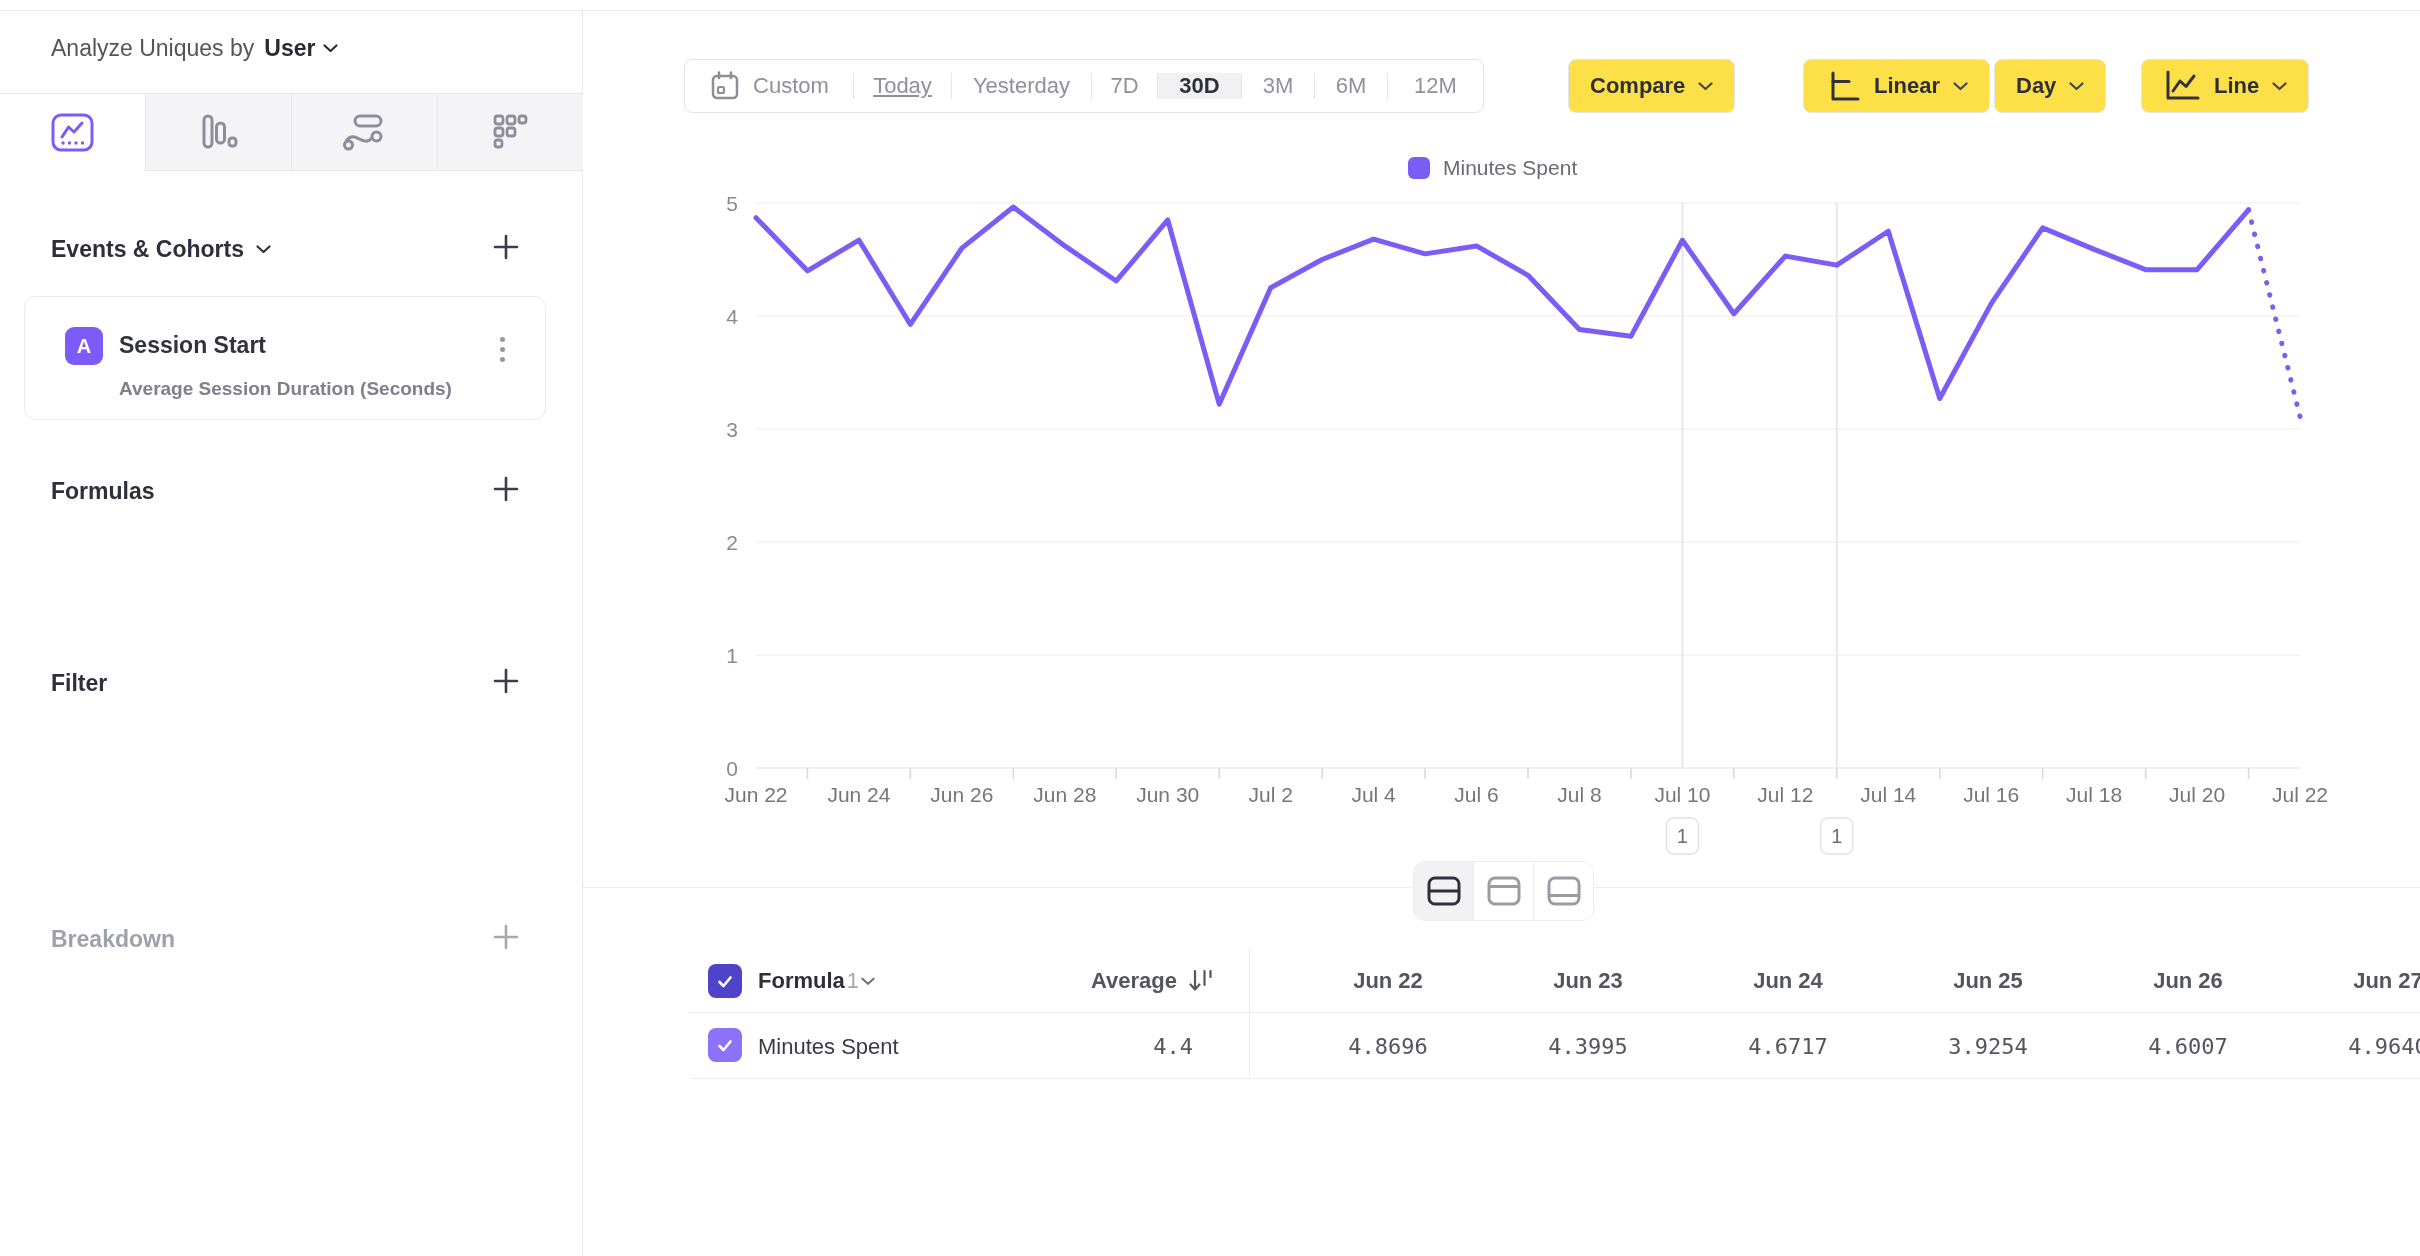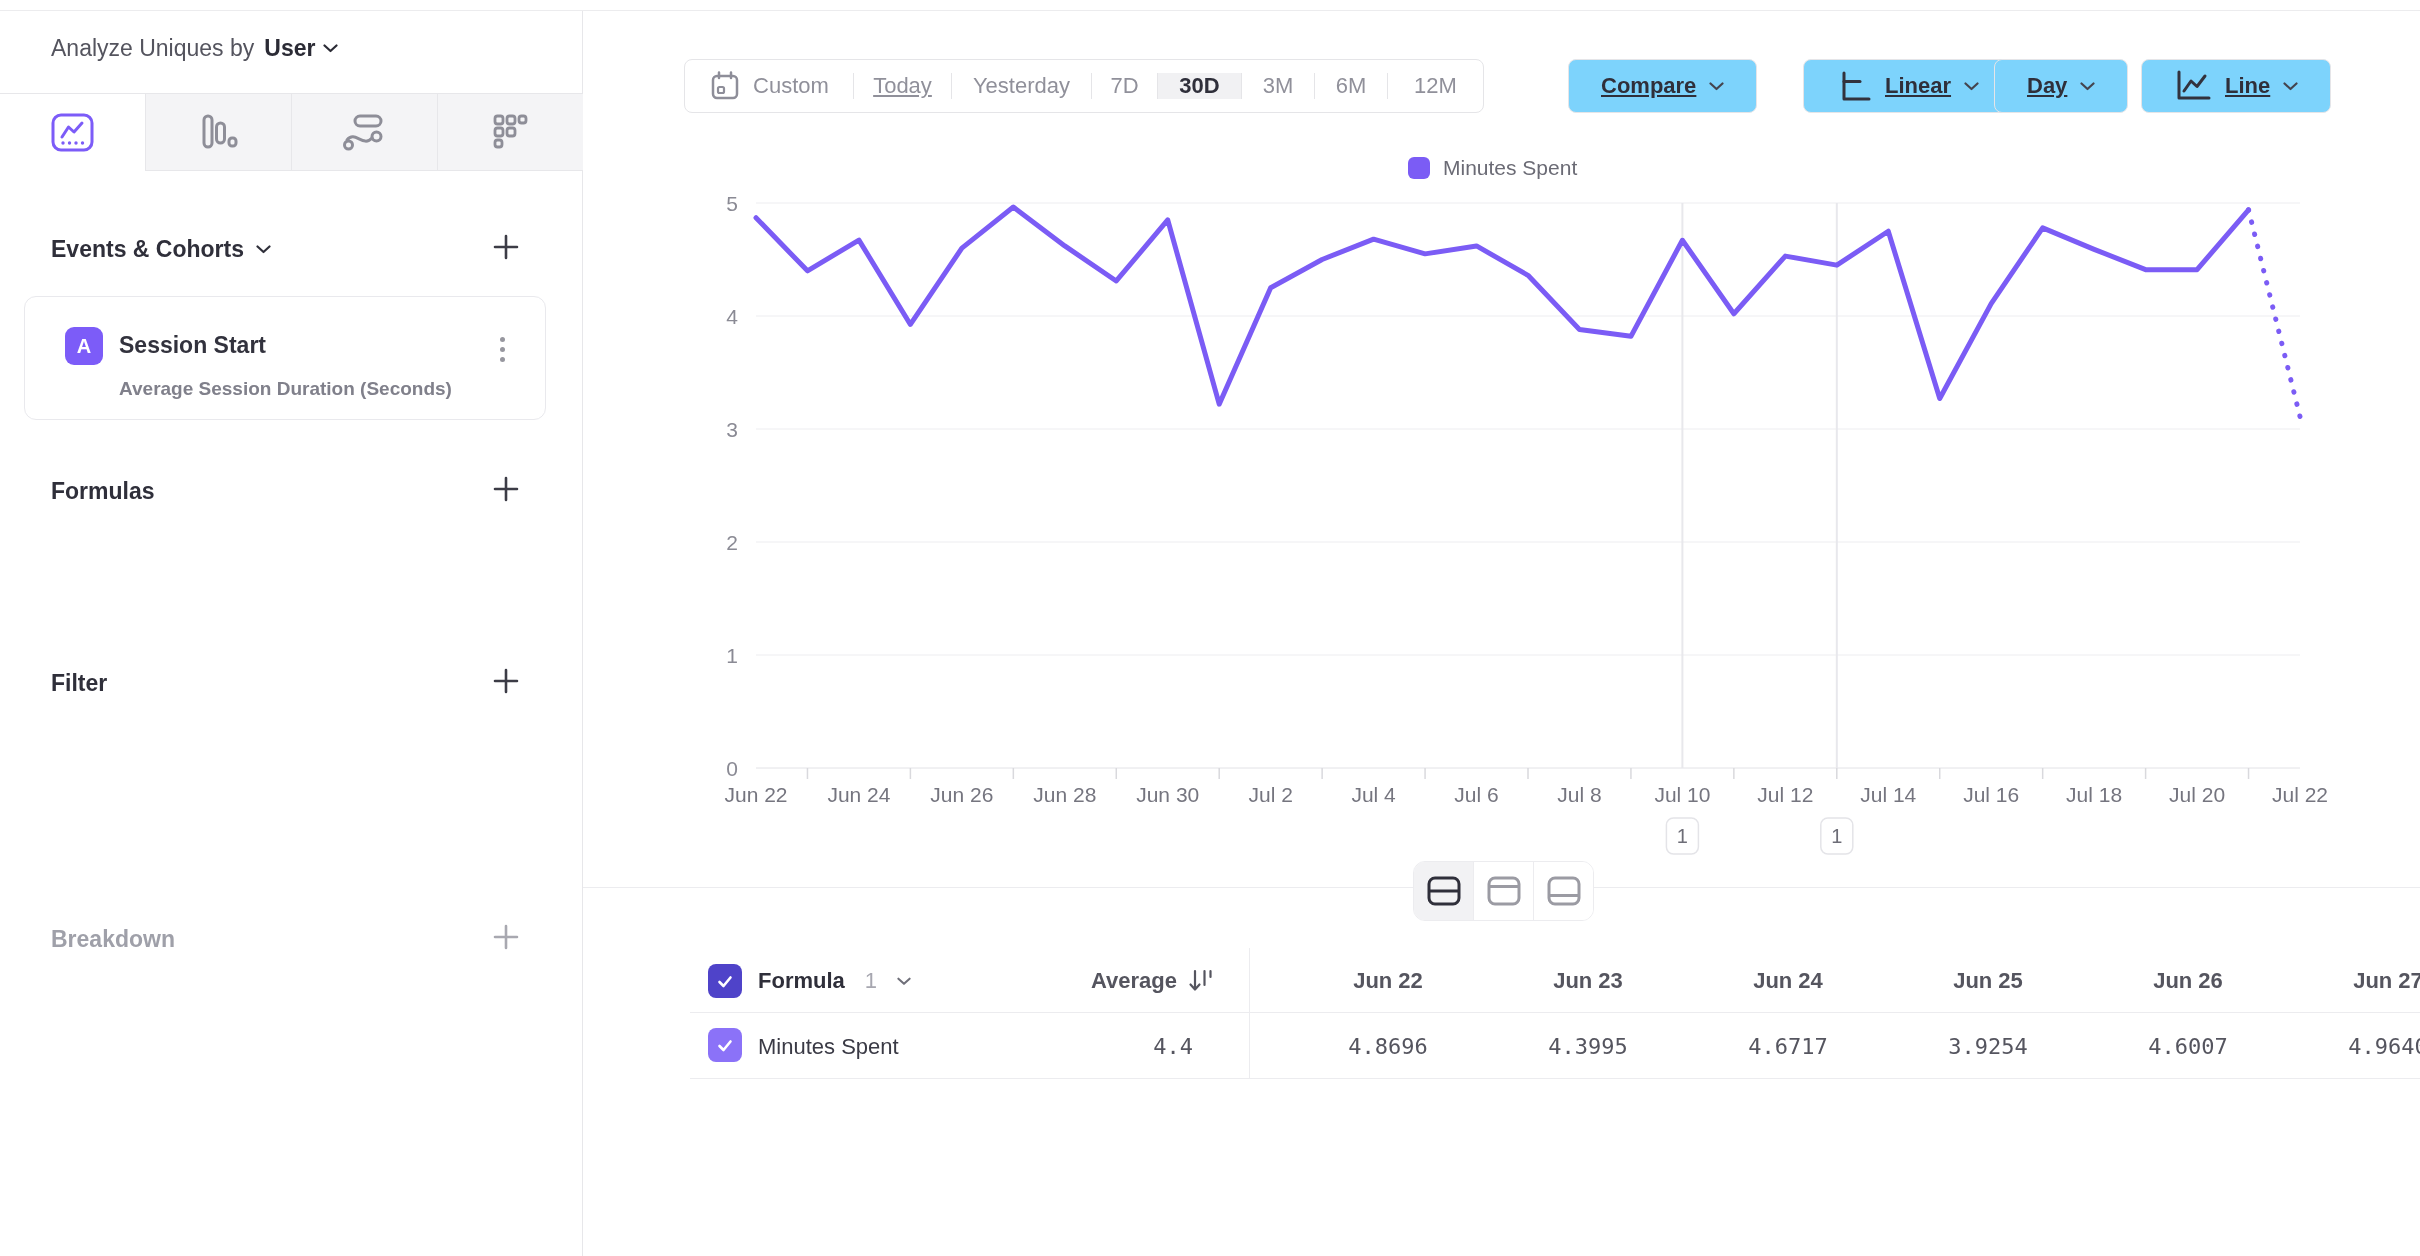--- a/index.html
+++ b/index.html
@@ -31,22 +31,22 @@
   .filter-line2 .value{color:#4f4f59;}
 
   
   .datebar{position:absolute;left:684px;top:59px;height:54px;display:flex;border:1px solid #e5e5e8;border-radius:8px;background:#fff;box-sizing:border-box;overflow:hidden;align-items:center;}
   .seg{display:flex;align-items:center;justify-content:center;gap:12px;font-size:22px;color:#90909a;border-left:1px solid #e5e5e8;box-sizing:border-box;cursor:pointer;white-space:nowrap;}
   .seg:first-child{border-left:none;}
   .seg:nth-child(1){width:168px;}.seg:nth-child(2){width:98px;text-decoration:underline;}.seg:nth-child(3){width:140px;}
   .seg:nth-child(4){width:66px;}.seg:nth-child(5){width:84px;}.seg:nth-child(6){width:73px;}
   .seg:nth-child(7){width:73px;}.seg:nth-child(8){width:96px;}
   .seg.selected{background:#f1f1f3;color:#2f2f3a;font-weight:700;}
-  .tool-btn{position:absolute;top:59px;height:54px;display:flex;align-items:center;gap:13px;padding:0 32px;
-    border:1px solid #e5e5e8;border-radius:8px;background:#7dd3fc;box-sizing:border-box;font-size:22px;font-weight:700;color:#2f2f3a;cursor:pointer;white-space:nowrap;text-decoration:underline;}
+  .tool-btn{position:absolute;top:59px;height:54px;display:flex;align-items:center;gap:13px;padding:0 21px;
+    border:1px solid #e5e5e8;border-radius:8px;background:#fde047;box-sizing:border-box;font-size:22px;font-weight:700;color:#2f2f3a;cursor:pointer;white-space:nowrap;}
   .tool-btn .chev{color:#44444e;}
 
   
   .legend{position:absolute;left:1408px;top:156px;display:flex;align-items:center;gap:13px;cursor:pointer;}
   .legend .swatch{width:22px;height:22px;border-radius:6px;}
   .legend .lab{font-size:21px;color:#6b6b75;}
   #chart-svg{position:absolute;left:583px;top:190px;}
   #chart-svg text{font-family:"Liberation Sans",sans-serif;}
 
   
@@ -55,21 +55,21 @@
   .toggle{width:59px;height:58px;display:flex;align-items:center;justify-content:center;border-left:1px solid #ececef;cursor:pointer;background:#fff;}
   .toggle:first-child{border-left:none;}
   .toggle.active{background:#f2f2f4;}
 
   
   .checkbox{position:absolute;width:34px;height:34px;border-radius:8px;display:flex;align-items:center;justify-content:center;cursor:pointer;}
   .checkbox.dark{background:#4f43c9;}
   .checkbox.light{background:#8b72f8;}
   .tbl-vdiv{position:absolute;left:1249px;top:948px;width:1px;height:130px;background:#ececef;}
   .tbl-hdiv{position:absolute;left:690px;width:1730px;height:1px;background:#ececef;}
-  .formula-group{position:absolute;left:758px;top:968px;display:flex;align-items:center;gap:20px;font-size:22px;cursor:pointer;}
+  .formula-group{position:absolute;left:758px;top:968px;display:flex;align-items:center;gap:2px;font-size:22px;cursor:pointer;}
   .formula-group .g1{font-weight:700;color:#2f2f3a;}
   .formula-group .g2{color:#a7a7b0;}
   .avg-head{position:absolute;right:1205px;top:968px;display:flex;align-items:center;gap:10px;font-size:22px;font-weight:700;color:#55555f;cursor:pointer;}
   .date-heads{position:absolute;left:1288px;top:968px;display:flex;}
   .date-heads .cell{width:200px;text-align:center;font-size:22px;font-weight:700;color:#55555f;cursor:pointer;}
   .row-name{position:absolute;left:758px;top:1034px;font-size:22px;color:#3a3a45;}
   .avg-val{position:absolute;right:1227px;top:1034px;font-family:"DejaVu Sans Mono",monospace;font-size:22px;color:#55555f;}
   .date-vals{position:absolute;left:1288px;top:1034px;display:flex;}
   .date-vals .cell{width:200px;text-align:center;font-family:"DejaVu Sans Mono",monospace;font-size:22px;color:#55555f;}
 </style>

